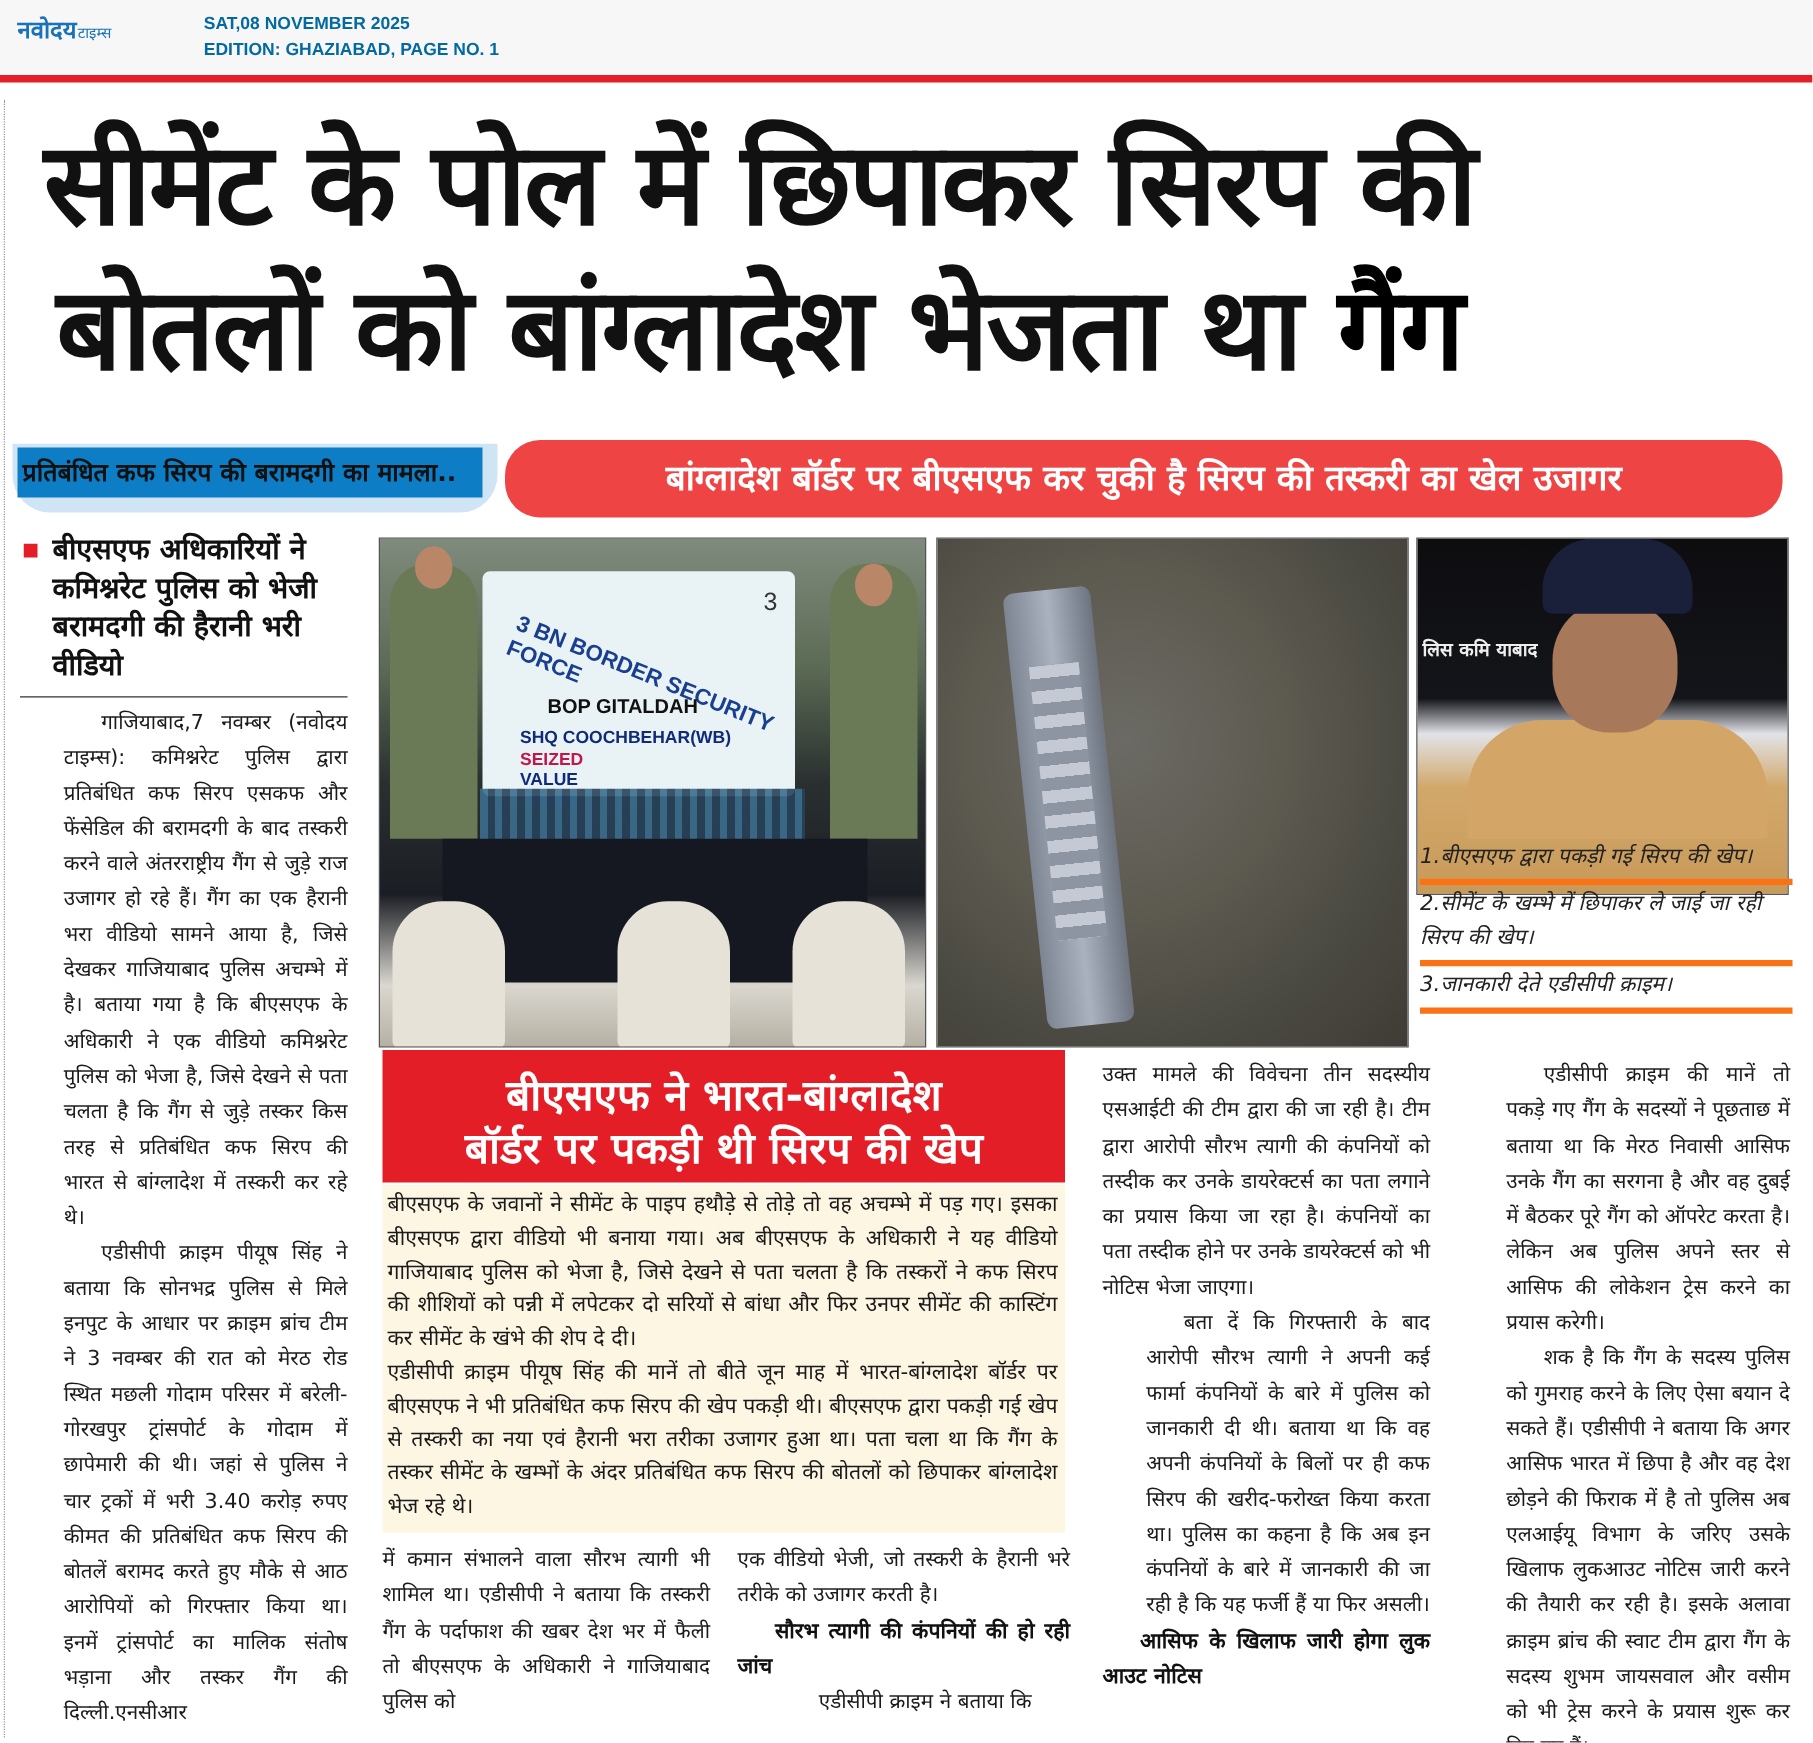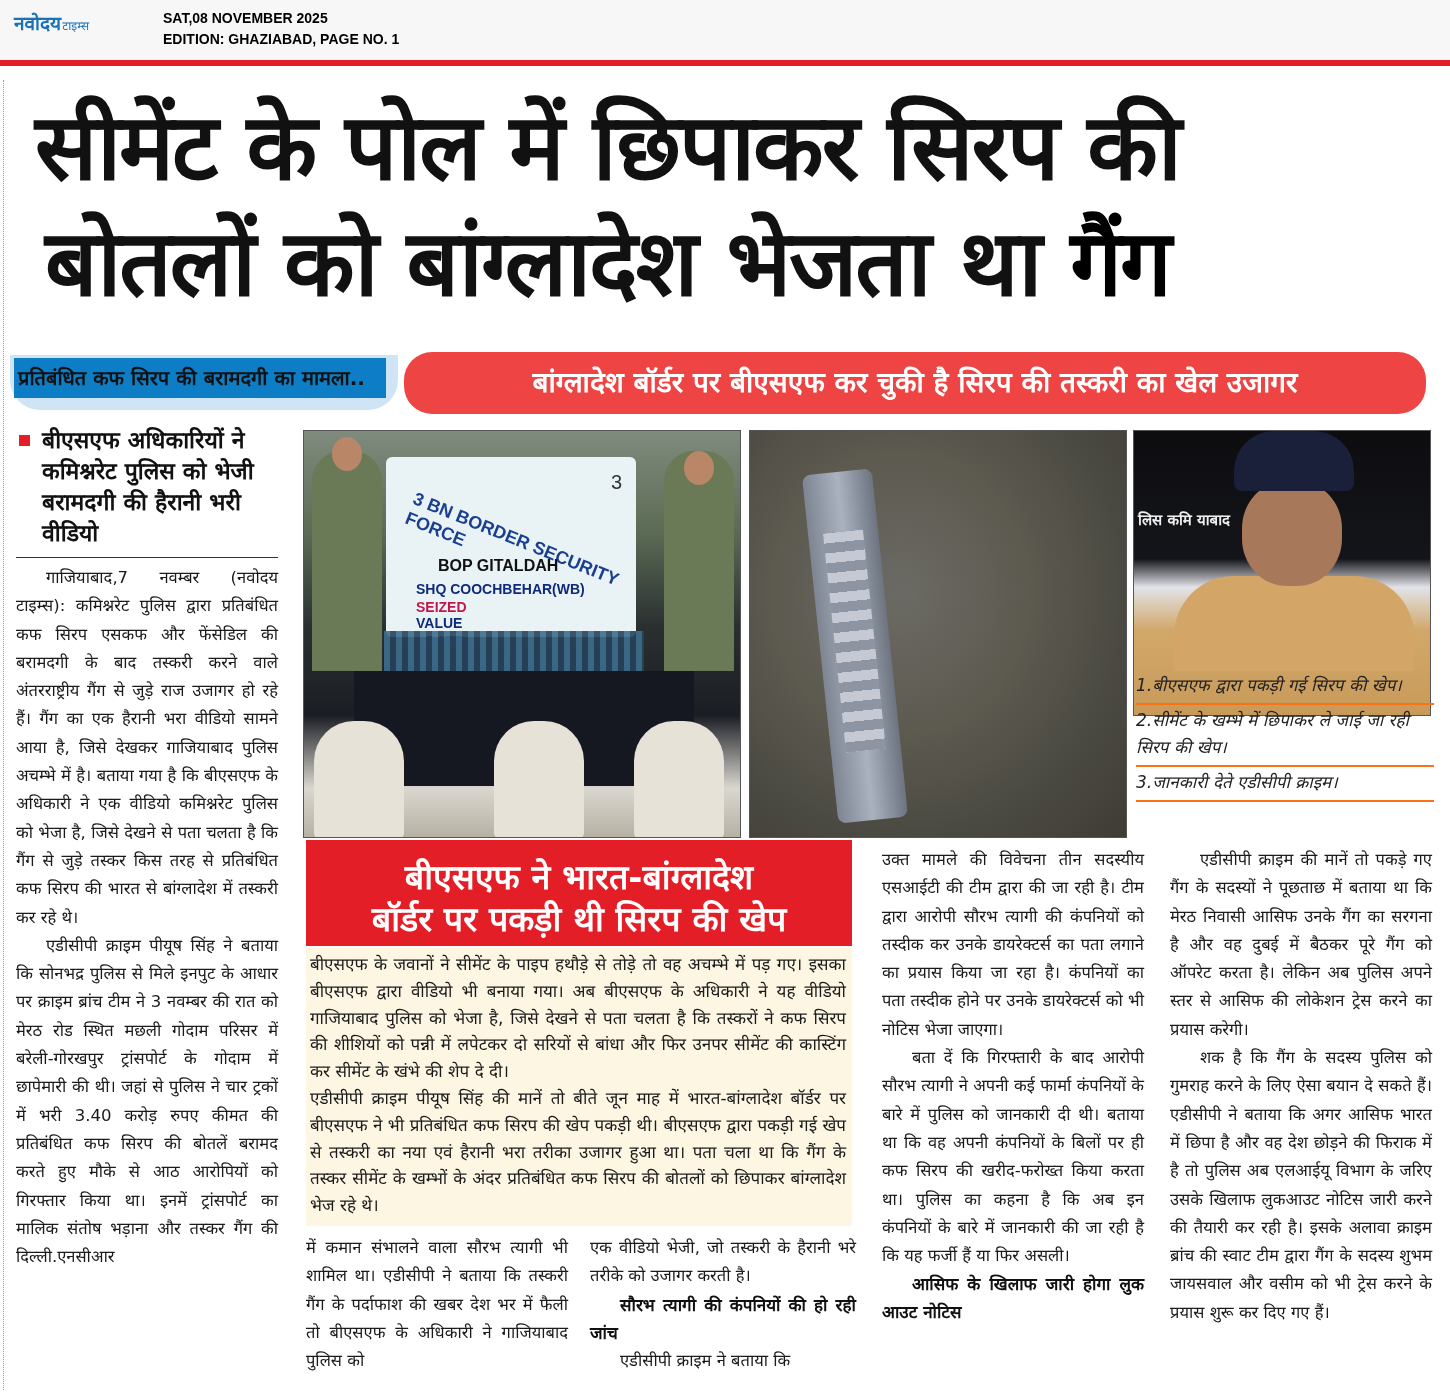--- a/index.html
+++ b/index.html
@@ -1,35 +1,35 @@
 <!DOCTYPE html>
 <html><head>
 <meta charset="utf-8">
 <style>
   * { box-sizing: border-box; margin: 0; padding: 0; }
   body { width: 1450px; height: 1394px; background: #ffffff; font-family: "DejaVu Sans", sans-serif; color: #1a1a1a; overflow: hidden; position: relative; }
   .topbar { position: absolute; left: 0; top: 0; width: 1450px; height: 60px; background: #f7f7f7; }
   .logo { position: absolute; left: 14px; top: 10px; font-weight: bold; color: #1a73b8; font-size: 19px; }
   .logo small { font-size: 12px; font-weight: normal; margin-left: 1px; }
-  .meta { position: absolute; left: 163px; top: 8px; font-family: "Liberation Sans", sans-serif; font-size: 14px; font-weight: bold; line-height: 21px; color: #000000; }
+  .meta { position: absolute; left: 163px; top: 8px; font-family: "Liberation Sans", sans-serif; font-size: 14px; font-weight: bold; line-height: 21px; color: #0369a1; }
   .redrule { position: absolute; left: 0; top: 60px; width: 1450px; height: 6px; background: #e41e26; }
   .leftdots { position: absolute; left: 3px; top: 80px; width: 1px; height: 1310px; border-left: 1px dotted #999; }
   .headline { position: absolute; left: 20px; top: 90px; width: 1420px; font-family: "DejaVu Sans", sans-serif; font-weight: bold; font-size: 92px; line-height: 116px; color: #111; letter-spacing: -2px; }
   .headline .l1 { display: block; padding-left: 15px; }
   .headline .l2 { display: block; padding-left: 25px; }
   .headline .accent { color: #000000; }
   .kicker-wrap { position: absolute; left: 10px; top: 355px; width: 388px; height: 55px; background: #cfe5f5; border-radius: 0 0 30px 30px; }
   .kicker { position: absolute; left: 14px; top: 358px; width: 372px; height: 40px; background: #0d7ec6; color: #111; font-weight: bold; font-size: 20px; line-height: 40px; padding-left: 4px; white-space: nowrap; overflow: hidden; }
   .subbar { position: absolute; left: 404px; top: 352px; width: 1022px; height: 62px; background: #ef4444; border-radius: 28px; color: #fff; font-weight: bold; font-size: 28px; line-height: 62px; text-align: center; white-space: nowrap; }
   .col1 { position: absolute; left: 16px; top: 425px; width: 262px; }
   .sidehead { font-weight: bold; font-size: 23px; line-height: 31px; color: #111; position: relative; padding-left: 26px; }
   .sidehead .bullet { position: absolute; left: 3px; top: 10px; width: 11px; height: 11px; background: #e41e26; }
   .sidehead-line { border-bottom: 1px solid #333; margin-top: 8px; margin-bottom: 6px; }
   .body-text { font-size: 16.5px; line-height: 28.3px; text-align: justify; color: #1a1a1a; }
-  .indent { text-indent: 30px; display: block; }
+  .indent { text-indent: 30px; display: block; margin-left: 35px; }
   .photos { position: absolute; left: 303px; top: 430px; }
   .photo { position: absolute; border: 1px solid #555; overflow: hidden; }
   .p1 { left: 0; top: 0; width: 438px; height: 408px; background: linear-gradient(180deg, #7f8b7d 0%, #5c6b55 25%, #2a3030 48%, #1b1d24 70%, #d9d7cf 88%, #b7b1a4 100%); }
   .p2 { left: 446px; top: 0; width: 378px; height: 408px; background: radial-gradient(ellipse at 40% 40%, #6b6a64 0%, #5d5a50 40%, #4b4a42 70%, #3f3c35 100%); }
   .p3 { left: 830px; top: 0; width: 298px; height: 286px; background: linear-gradient(180deg, #0d0d10 0%, #14151a 45%, #e1e3e8 55%, #d2a86a 70%, #c89a5a 100%); }
   .sign { position: absolute; left: 82px; top: 26px; width: 250px; height: 180px; background: #e9f3f6; border-radius: 6px; color: #0f2a7a; font-family: "Liberation Sans", sans-serif; font-weight: bold; }
   .sign .t1 { position: absolute; left: 24px; top: 30px; font-size: 18px; transform: rotate(22deg); transform-origin: left; color: #1a3f8f; }
   .sign .t2 { position: absolute; left: 52px; top: 100px; font-size: 16px; color: #111; }
   .sign .t3 { position: absolute; left: 30px; top: 124px; font-size: 14px; color: #0f2a7a; }
   .sign .t4 { position: absolute; left: 30px; top: 142px; font-size: 14px; color: #c0174a; }
@@ -41,21 +41,21 @@
   .sack { position: absolute; top: 290px; width: 90px; height: 118px; background: #e6e2d8; border-radius: 40px 40px 6px 6px; }
   .soldier { position: absolute; top: 20px; width: 70px; height: 220px; background: #6a7a56; border-radius: 30px 30px 0 0; }
   .head { position: absolute; width: 30px; height: 34px; background: #b98668; border-radius: 50%; }
   .pole { position: absolute; left: 70px; top: 40px; width: 70px; height: 350px; background: linear-gradient(90deg, #7d8593, #aab2c0, #6d7480); transform: rotate(-6deg); border-radius: 8px; }
   .pole::after { content: ""; position: absolute; left: 15px; top: 60px; width: 40px; height: 220px; background: repeating-linear-gradient(180deg, #c4c9d4 0 10px, #8d94a2 10px 20px); }
   .cap { position: absolute; left: 100px; top: 0; width: 120px; height: 60px; background: #1a1f3a; border-radius: 40px 40px 8px 8px; }
   .face { position: absolute; left: 108px; top: 50px; width: 100px; height: 105px; background: #a8785a; border-radius: 45%; }
   .uniform { position: absolute; left: 40px; top: 145px; width: 240px; height: 95px; background: #d3a566; border-radius: 60px 60px 0 0; }
   .wall-text { position: absolute; left: 4px; top: 78px; font-size: 15px; color: #eee; font-weight: bold; }
   .caption { position: absolute; left: 1136px; top: 670px; width: 298px; font-style: italic; font-size: 17px; line-height: 27px; color: #222; }
-  .caption .c { border-bottom: 2px solid #f97316; padding: 2px 0 4px 0; }
+  .caption .c { border-bottom: 5px solid #f97316; padding: 2px 0 4px 0; }
   .redbox { position: absolute; left: 306px; top: 840px; width: 546px; height: 106px; background: #e41e26; color: #fff; text-align: center; font-size: 34px; line-height: 42px; padding-top: 16px; font-weight: bold; }
   .creambox { position: absolute; left: 306px; top: 948px; width: 546px; height: 278px; background: #fdf6e3; font-size: 17px; line-height: 26.8px; padding: 3px 6px 0 4px; text-align: justify; color: #1a1a1a; }
   .creambox .p { display: block; }
   .col-mid1 { position: absolute; left: 306px; top: 1234px; width: 262px; }
   .col-mid2 { position: absolute; left: 590px; top: 1234px; width: 266px; }
   .col3 { position: absolute; left: 882px; top: 846px; width: 262px; }
   .col4 { position: absolute; left: 1170px; top: 846px; width: 262px; }
   .subhead { font-weight: bold; font-size: 17px; line-height: 28px; color: #111; }
   .subhead.ind { text-indent: 30px; }
 </style>

